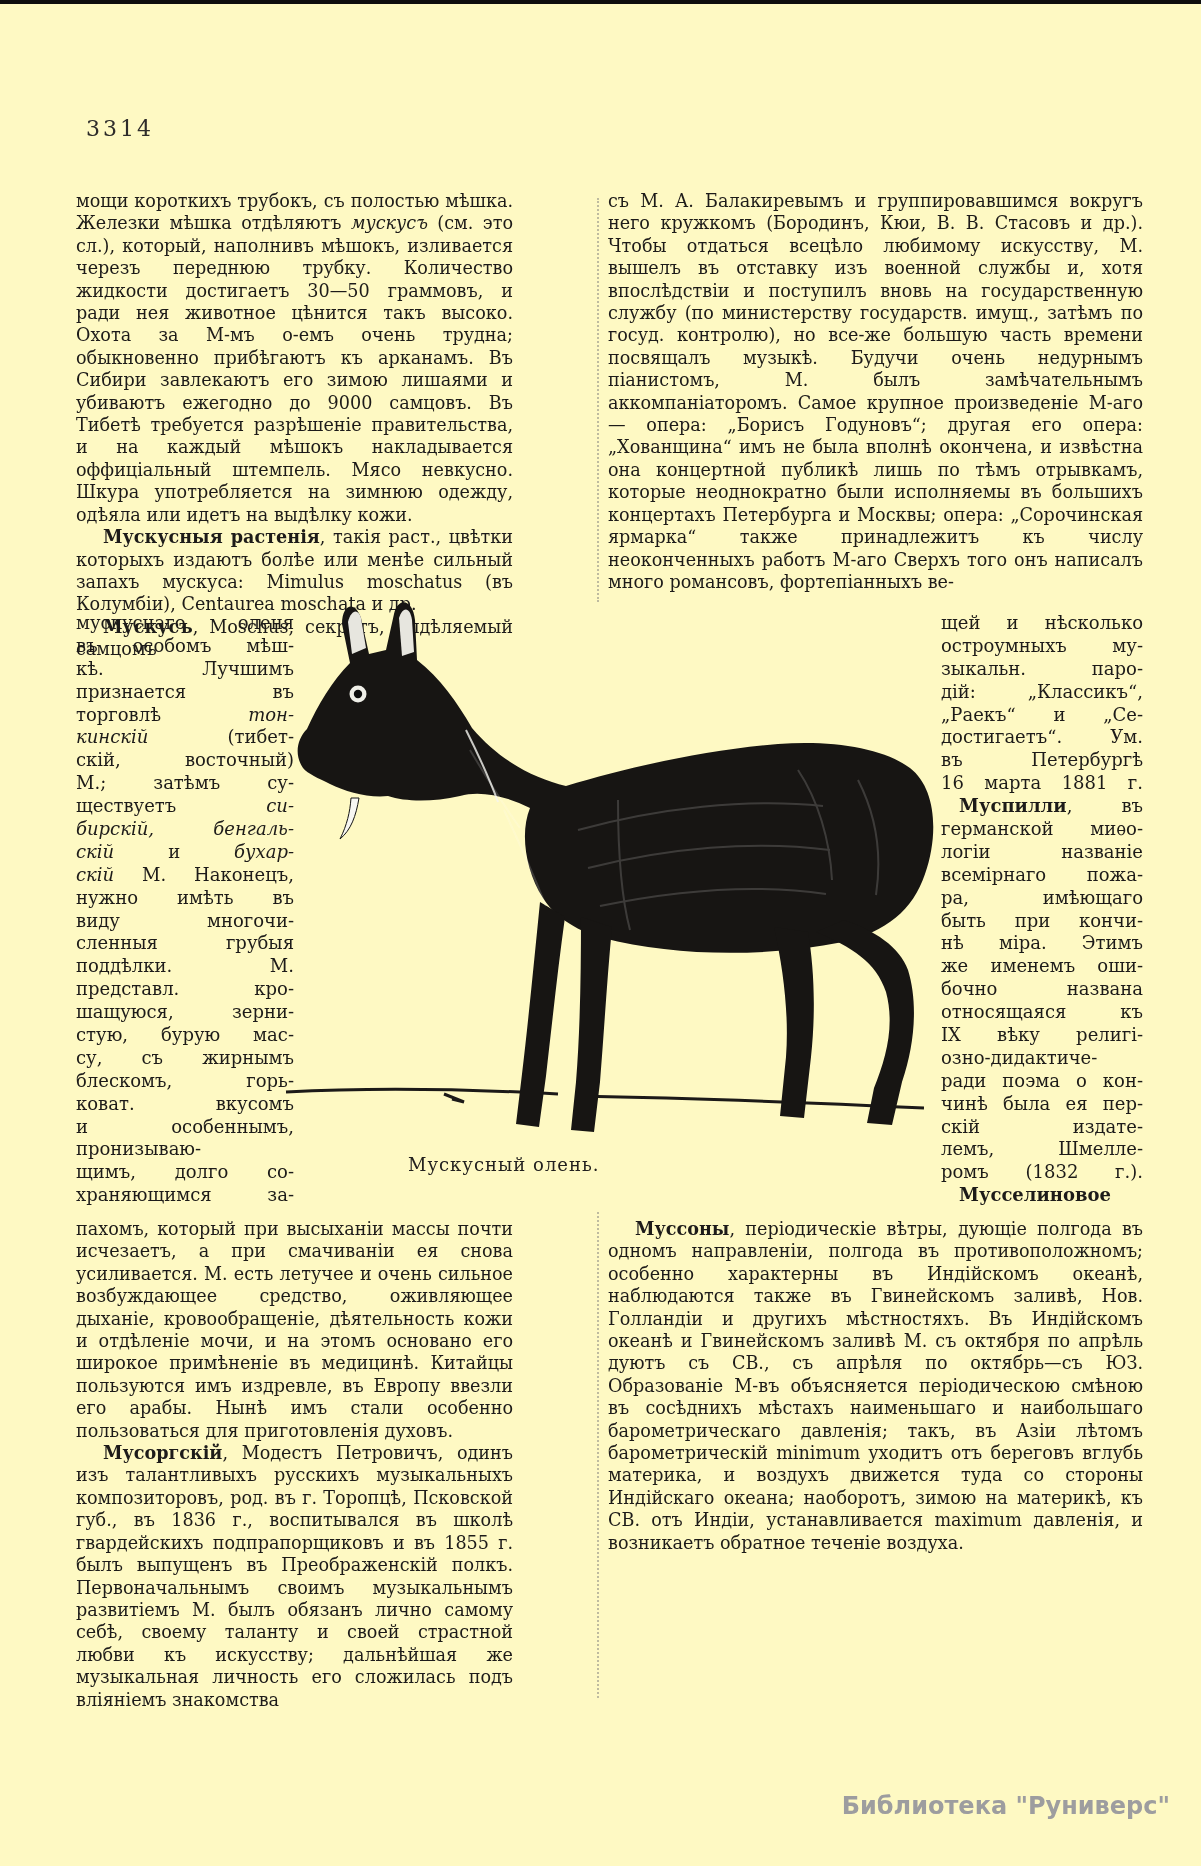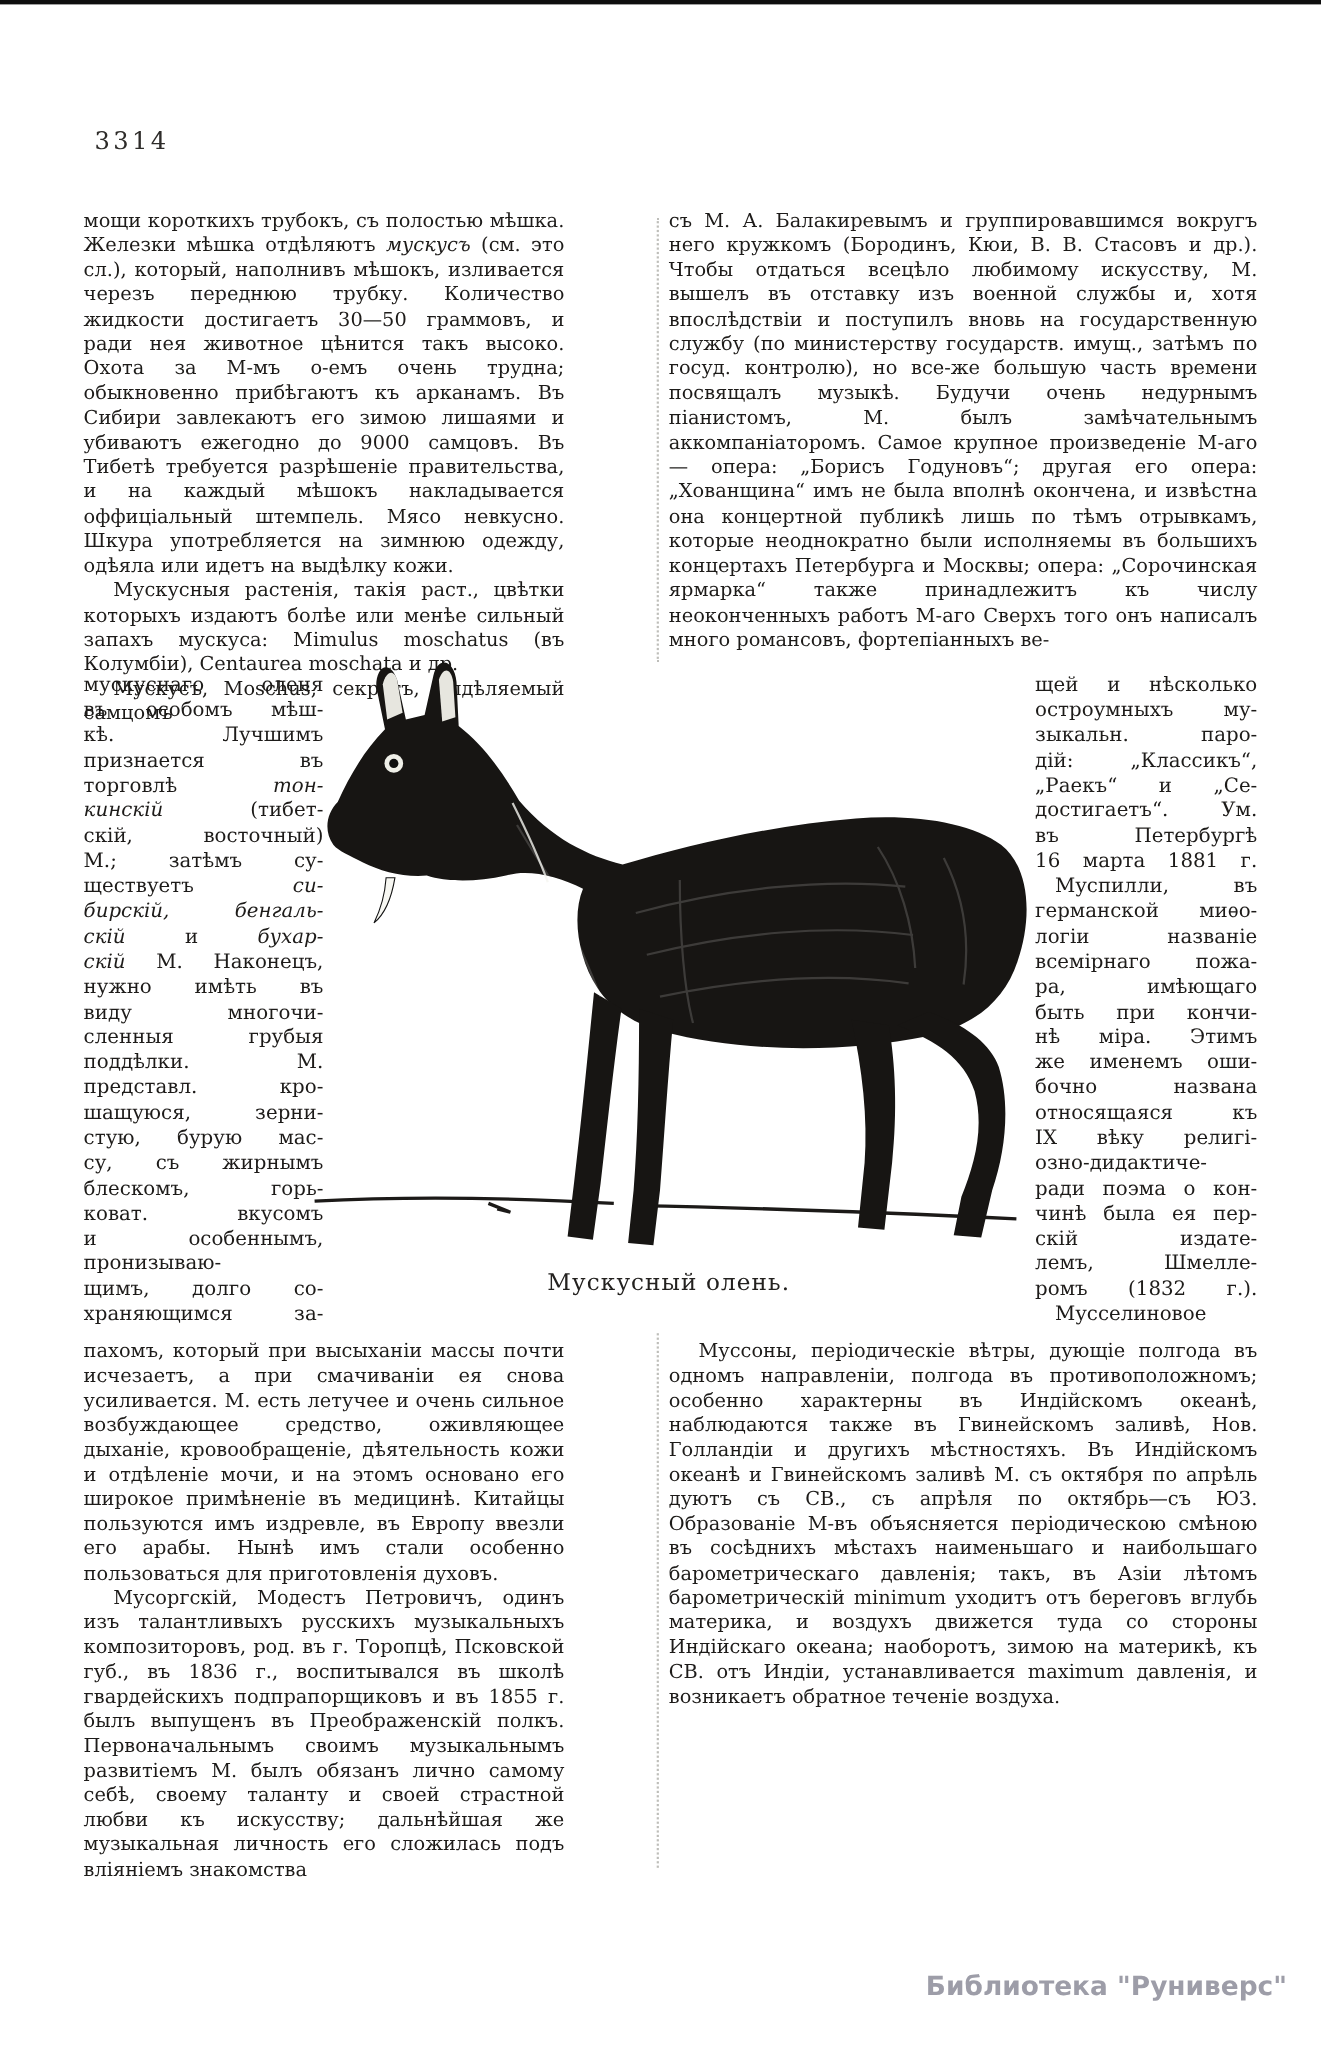--- a/index.html
+++ b/index.html
@@ -1,45 +1,45 @@
 <!DOCTYPE html>
 <html><head>
 <meta charset="utf-8">
 <style>
   html,body{margin:0;padding:0;background:#d9d9d6;}
   .sheet{
     position:relative;width:1201px;height:1866px;margin:0 auto;
-    background:#ffffff;overflow:hidden;
+    background:#fef9c3;overflow:hidden;
     font-family:"DejaVu Serif", serif;color:#1d1b19;
   }
   .topbar{position:absolute;left:0;top:0;width:100%;height:4px;background:#0e0e0e;}
   .pagenum{position:absolute;left:86px;top:116px;font-size:22px;letter-spacing:3px;color:#2e2c2a;}
   .runhead{
     position:absolute;left:0;top:122px;width:100%;text-align:center;
     font-weight:bold;font-size:16.5px;letter-spacing:2.5px;word-spacing:10px;color:#161616;
   }
   .block{position:absolute;}
   .para{margin:0;text-align:justify;font-size:17.6px;line-height:22.4px;}
   .para.ind{text-indent:27px;}
   .jline{height:22.9px;font-size:18px;line-height:22.9px;text-align:justify;text-align-last:justify;overflow:hidden;}
   .jline.ind{text-indent:18px;}
-  .rb{font-weight:normal;}
+  .rb{font-weight:bold;}
   .ri{font-style:italic;}
   #left-top{left:76px;top:190px;width:437px;}
   #right-top{left:608px;top:190px;width:535px;}
   #left-narrow{left:76px;top:612px;width:218px;}
   #right-narrow{left:941px;top:612px;width:202px;}
   #left-bottom{left:76px;top:1218px;width:437px;}
   #right-bottom{left:608px;top:1218px;width:535px;}
   .divider{position:absolute;left:597px;width:0;border-left:2px dotted #8a8a82;opacity:.55;}
   .d1{top:198px;height:404px;}
   .d2{top:1212px;height:486px;}
   .figure{position:absolute;left:258px;top:600px;width:692px;height:560px;}
   .figure svg{display:block;width:100%;height:100%;}
-  .caption{position:absolute;left:408px;top:1154px;width:400px;text-align:center;font-size:21px;letter-spacing:1px;color:#23211f;}
+  .caption{position:absolute;left:408px;top:1154px;width:400px;font-size:18px;letter-spacing:1px;color:#23211f;}
   .watermark{
     position:absolute;left:830px;top:1792px;width:340px;text-align:right;
     font-family:"DejaVu Sans", sans-serif;font-size:24px;color:#8d8d99;font-weight:bold;opacity:.85;
   }
 </style>
 </head>
 <body>
 
 <div class="sheet">
   <div class="topbar"></div>

